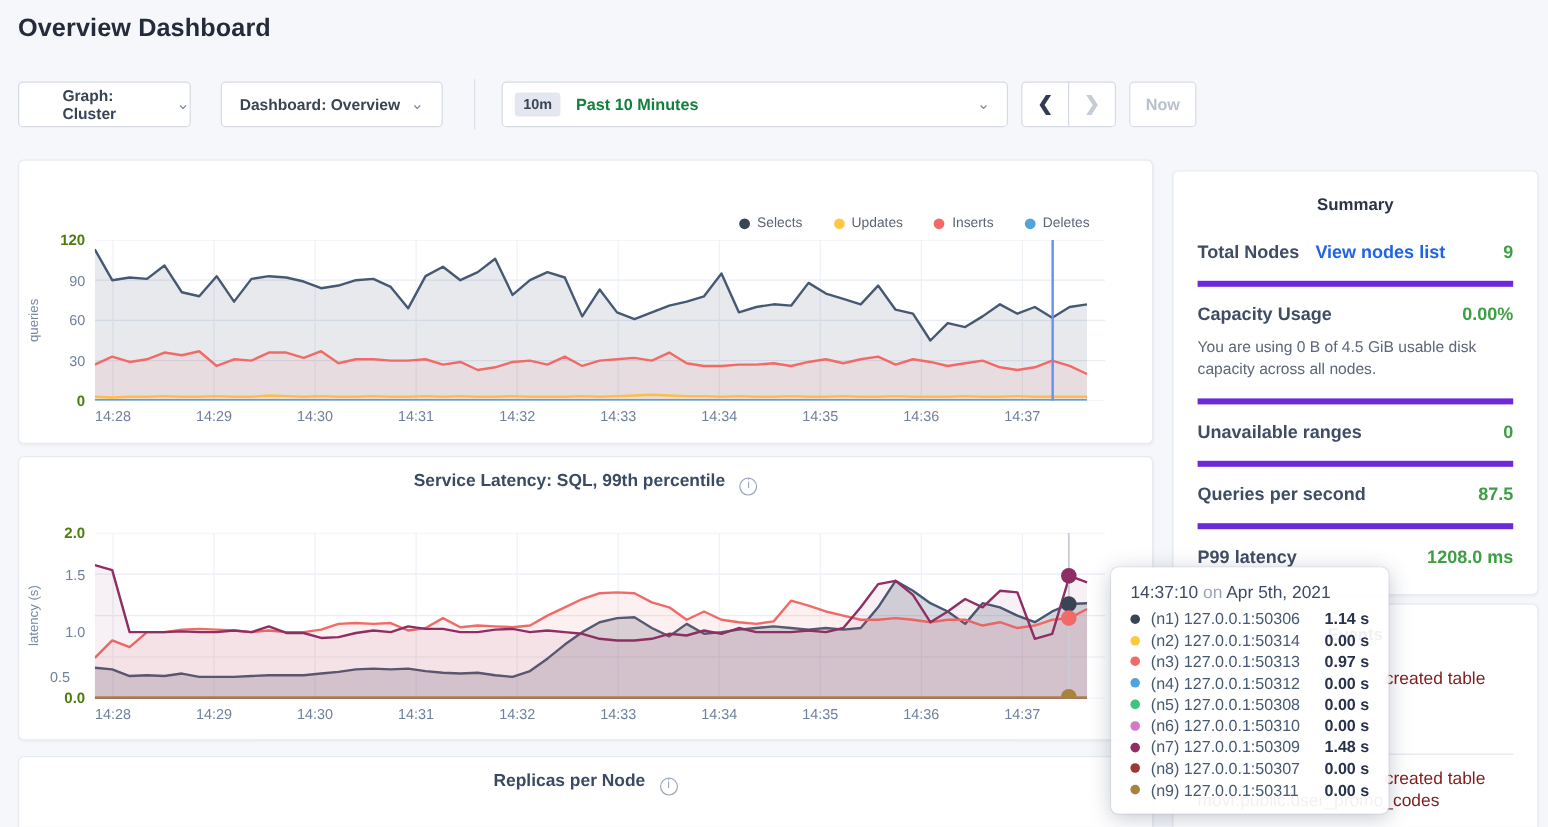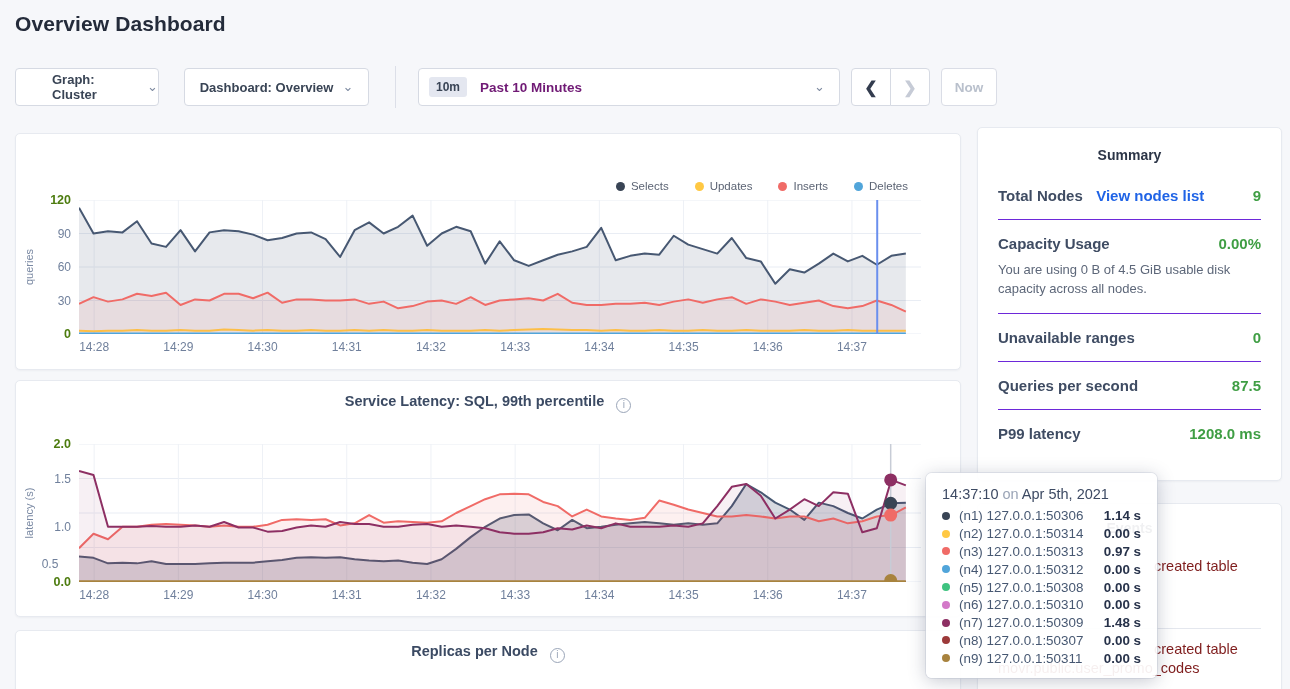--- a/index.html
+++ b/index.html
@@ -29,21 +29,21 @@
   .toolbar-divider { position: absolute; left: 395px; top: 66px; height: 42px; width: 1px; background: #dcdfe8; }
   #time-picker {
     position: absolute; left: 418px; top: 68px; width: 422px; height: 38px;
     background: #fff; border: 1px solid #d6dae3; border-radius: 4px;
     display: flex; align-items: center; cursor: pointer;
   }
   #time-picker .badge {
     margin-left: 10px; background: #e4e7f0; border-radius: 3px;
     font-size: 12px; font-weight: 700; color: #394455; padding: 3px 7px;
   }
-  #time-picker .tlabel { margin-left: 13px; font-size: 13.5px; font-weight: 700; color: #701a75; }
+  #time-picker .tlabel { margin-left: 13px; font-size: 13.5px; font-weight: 700; color: #15803d; }
   #time-picker .chev { position: absolute; right: 14px; }
   .nav-group { position: absolute; left: 851px; top: 68px; display: flex; }
   .nav-btn {
     width: 40px; height: 38px; background: #fff; border: 1px solid #d6dae3;
     display: flex; align-items: center; justify-content: center;
     font-size: 16px; font-weight: 700; cursor: pointer;
   }
   .nav-btn.prev { border-radius: 4px 0 0 4px; color: #333c4e; }
   .nav-btn.next { border-radius: 0 4px 4px 0; margin-left: -1px; color: #c6cbd6; }
   #btn-now {
@@ -54,21 +54,21 @@
   }
   
   .card {
     position: absolute; background: #fff;
     border: 1px solid #e7eaf0; border-radius: 5px;
     box-shadow: 0 1px 2px rgba(60,70,100,.05);
   }
   #card-sql      { left: 15px;  top: 133px; width: 946px; height: 237px; }
   #card-latency  { left: 15px;  top: 380px; width: 946px; height: 237px; }
   #card-replicas { left: 15px;  top: 630px; width: 946px; height: 80px; }
-  #card-summary  { left: 977px; top: 127px; width: 305px; height: 354px; }
+  #card-summary  { left: 977px; top: 142px; width: 305px; height: 354px; }
   #card-events   { left: 977px; top: 503px; width: 305px; height: 200px; }
   .chart-title-row {
     position: absolute; top: 12px; left: 0; right: 0; text-align: center;
     font-size: 14.5px; font-weight: 700; color: #3b4a63;
   }
   .info-icon {
     display: inline-block; width: 15px; height: 15px; margin-left: 8px;
     border: 1.4px solid #9aa5b8; border-radius: 50%;
     color: #9aa5b8; font-size: 10px; line-height: 12.5px; text-align: center;
     font-weight: 400; vertical-align: -2px; cursor: pointer;
@@ -81,21 +81,21 @@
   .legend .dot { width: 9px; height: 9px; border-radius: 50%; display: inline-block; margin-right: 6px; }
   .plot { position: absolute; left: 63px; top: 66px; width: 842px; height: 134px; }
   #card-latency .plot { top: 63px; height: 138px; }
   .ytick { position: absolute; font-size: 12px; color: #70809c; width: 42px; text-align: right; }
   .ytick.edge { font-weight: 700; color: #4d7c0f; font-size: 12.5px; }
   .xtick { position: absolute; font-size: 12px; color: #70809c; width: 46px; text-align: center; }
   .axis-unit { position: absolute; font-size: 11px; color: #7a89a3; white-space: nowrap; }
   
   .summary-title { margin-top: 19px; text-align: center; font-weight: 700; font-size: 14px; color: #2c3547; }
   .summary-body { margin-top: 9px; }
-  .srow { margin: 0 20px; padding: 15px 0 14px; border-bottom: 1px solid #6d28d9; position: relative; }
+  .srow { margin: 0 20px; padding: 15px 0 14px; border-bottom: 5px solid #6d28d9; position: relative; }
   .srow:last-child { border-bottom: none; }
   .srow .lbl  { font-size: 15px; font-weight: 700; color: #3f4c63; }
   .srow .link { color: #1f63e6; font-weight: 700; font-size: 15px; margin-left: 9px; cursor: pointer; }
   .srow .val  { position: absolute; right: 0; top: 15px; font-weight: 700; font-size: 15px; color: #3f9e44; }
   .srow .desc { margin-top: 8px; font-size: 13px; color: #5d6779; line-height: 1.45; padding-right: 4px; }
   
   .events-title { margin-top: 16px; text-align: center; font-weight: 700; font-size: 14px; color: #2c3547; }
   .evt-text { position: absolute; font-size: 14.5px; color: #7f1d1d; white-space: nowrap; }
   .evt-divider { position: absolute; left: 20px; right: 20px; top: 124px; height: 1px; background: #e4e7ee; }
   

